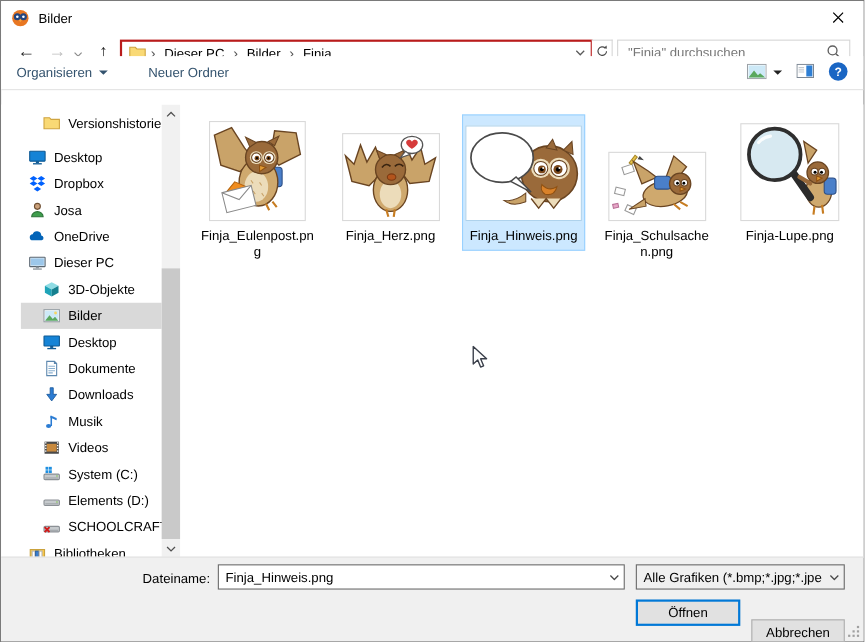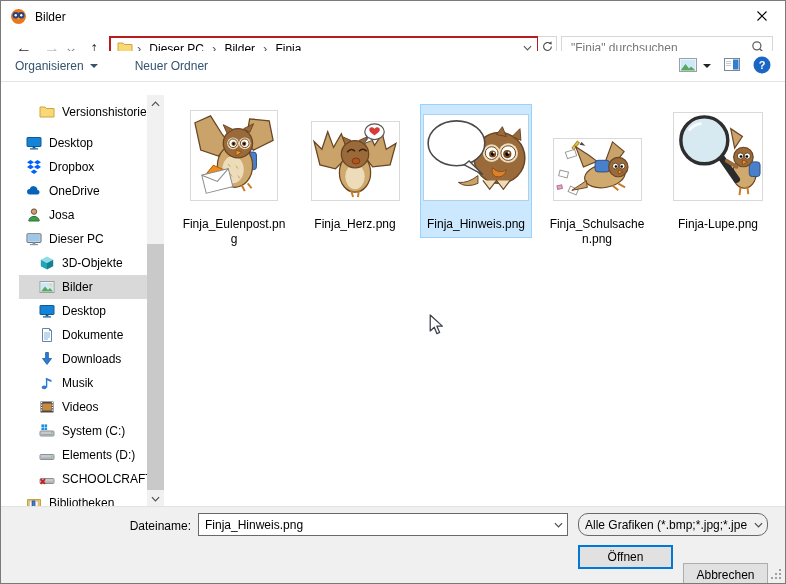--- a/index.html
+++ b/index.html
@@ -55,28 +55,28 @@
   .sthumb{position:absolute;left:0;width:17px;top:149px;height:246px;background:#c9c9c9;}
   
   .filepane{position:absolute;left:163px;right:0;top:0;bottom:0;background:#fff;}
   .tiles{display:flex;align-items:flex-start;gap:9px;padding:9px 0 0 14px;}
   .tile{width:112px;box-sizing:border-box;border:1px solid transparent;display:flex;flex-direction:column;align-items:center;padding:3px 0 5px;}
   .tile.selected{background:var(--selection-bg,#cce8ff);border-color:var(--selection-border,#99d1ff);}
   .thumbwrap{height:93px;display:flex;align-items:flex-end;justify-content:center;}
   .thumbbox{box-sizing:border-box;background:#fff;border:1px solid #d9d9d9;overflow:hidden;}
   .tile.selected .thumbbox{border-color:#aed2ec;}
   .thumbbox svg{width:100%;height:100%;display:block;}
-  .flabel{margin-top:16px;width:104px;text-align:center;line-height:15px;word-break:break-all;}
+  .flabel{margin-top:6px;width:104px;text-align:center;line-height:15px;word-break:break-all;}
   
   .footer{position:absolute;left:0;right:0;bottom:0;height:76px;background:var(--panel-bg,#f0f0f0);border-top:1px solid #e2e2e2;}
   .fname-label{position:absolute;left:0;top:12px;width:190px;text-align:right;}
   .combo{position:absolute;box-sizing:border-box;border:1px solid #696969;display:flex;align-items:center;}
   .fname-combo{left:197px;top:6px;width:370px;height:23px;background:#fff;}
   .fname-combo input{flex:1;border:none;outline:none;padding:0 6px;font-family:"Liberation Sans",sans-serif;font-size:12px;min-width:0;background:transparent;}
-  .ftype-combo{left:577px;top:6px;width:190px;height:23px;background:var(--panel-bg,#f0f0f0);border-radius:10px;}
+  .ftype-combo{left:577px;top:6px;width:190px;height:23px;background:var(--panel-bg,#f0f0f0);}
   .ftype-combo .val{flex:1;padding:0 6px;white-space:nowrap;overflow:hidden;}
   .combochev{width:18px;flex:0 0 auto;display:flex;justify-content:center;}
   .btn{position:absolute;box-sizing:border-box;display:flex;align-items:center;justify-content:center;background:var(--button-face,#e1e1e1);font-size:12px;}
   .btn-open{left:577px;top:38px;width:95px;height:24px;border:2px solid var(--accent,#0078d7);text-align:center;}
   .btn-cancel{left:682px;top:56px;width:85px;height:24px;border:1px solid #adadad;}
   .grip{position:absolute;right:3px;bottom:3px;width:12px;height:12px;}
   .cursor{position:absolute;left:428px;top:313px;width:15px;height:22px;pointer-events:none;z-index:50;}
 </style>
 </head>
 <body>
@@ -208,33 +208,33 @@
                 <path d="M4.5 5.6 8 7.9 4.5 10.2 1 7.9Z"></path>
                 <path d="M11.5 5.6 15 7.9 11.5 10.2 8 7.9Z"></path>
                 <path d="M8 10.6 11.4 12.8 8 15 4.6 12.8Z"></path>
               </svg>
             </span>
             <span class="slabel">Dropbox</span>
           </div>
           <div class="srow ind1">
             <span class="sicon">
               <svg viewBox="0 0 16 16">
-                <path d="M4 11.5a2.8 2.8 0 0 1-.3-5.6A4 4 0 0 1 11.5 7a2.3 2.3 0 0 1 .4 4.5Z" fill="#0364b8"></path>
-              </svg>
-            </span>
-            <span class="slabel">OneDrive</span>
-          </div>
-          <div class="srow ind1">
-            <span class="sicon">
-              <svg viewBox="0 0 16 16">
                 <circle cx="8" cy="4.6" r="2.7" fill="#caa07a" stroke="#6e4f33"></circle>
                 <path d="M2.8 14a5.2 4.6 0 0 1 10.4 0Z" fill="#3f9e4d" stroke="#2d7238"></path>
               </svg>
             </span>
             <span class="slabel">Josa</span>
+          </div>
+          <div class="srow ind1">
+            <span class="sicon">
+              <svg viewBox="0 0 16 16">
+                <path d="M4 11.5a2.8 2.8 0 0 1-.3-5.6A4 4 0 0 1 11.5 7a2.3 2.3 0 0 1 .4 4.5Z" fill="#0364b8"></path>
+              </svg>
+            </span>
+            <span class="slabel">OneDrive</span>
           </div>
           <div class="srow ind1">
             <span class="sicon">
               <svg viewBox="0 0 16 16">
                 <rect x="1" y="2.8" width="14" height="8.6" rx="0.6" fill="#d7e9f7" stroke="#5a6670"></rect>
                 <rect x="2.2" y="4" width="11.6" height="6.2" fill="#9cc7ea"></rect>
                 <rect x="6.6" y="11.4" width="2.8" height="1.6" fill="#8b959d"></rect>
                 <rect x="4" y="13" width="8" height="1.2" fill="#8b959d"></rect>
               </svg>
             </span>

